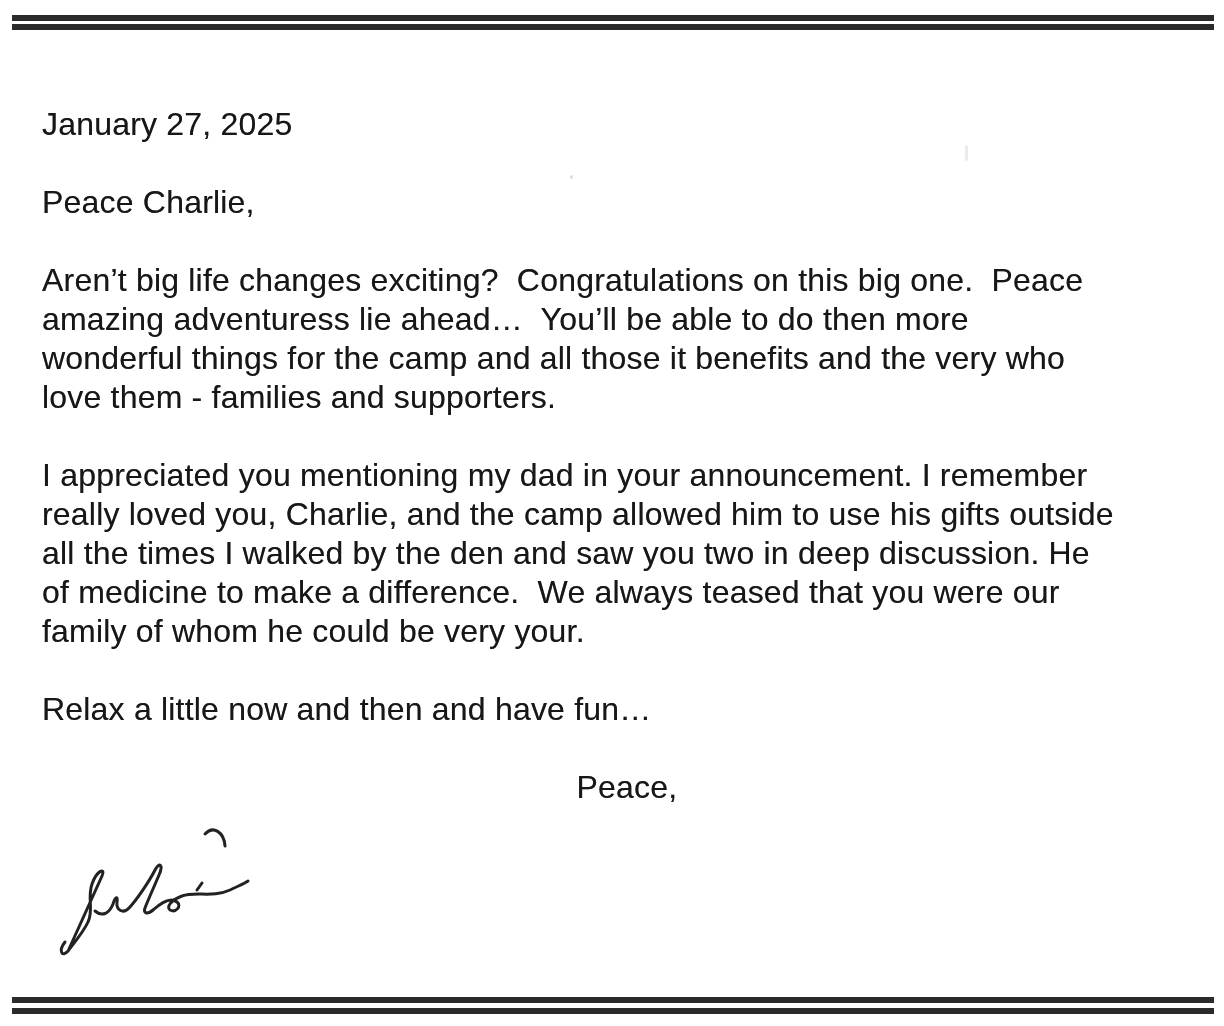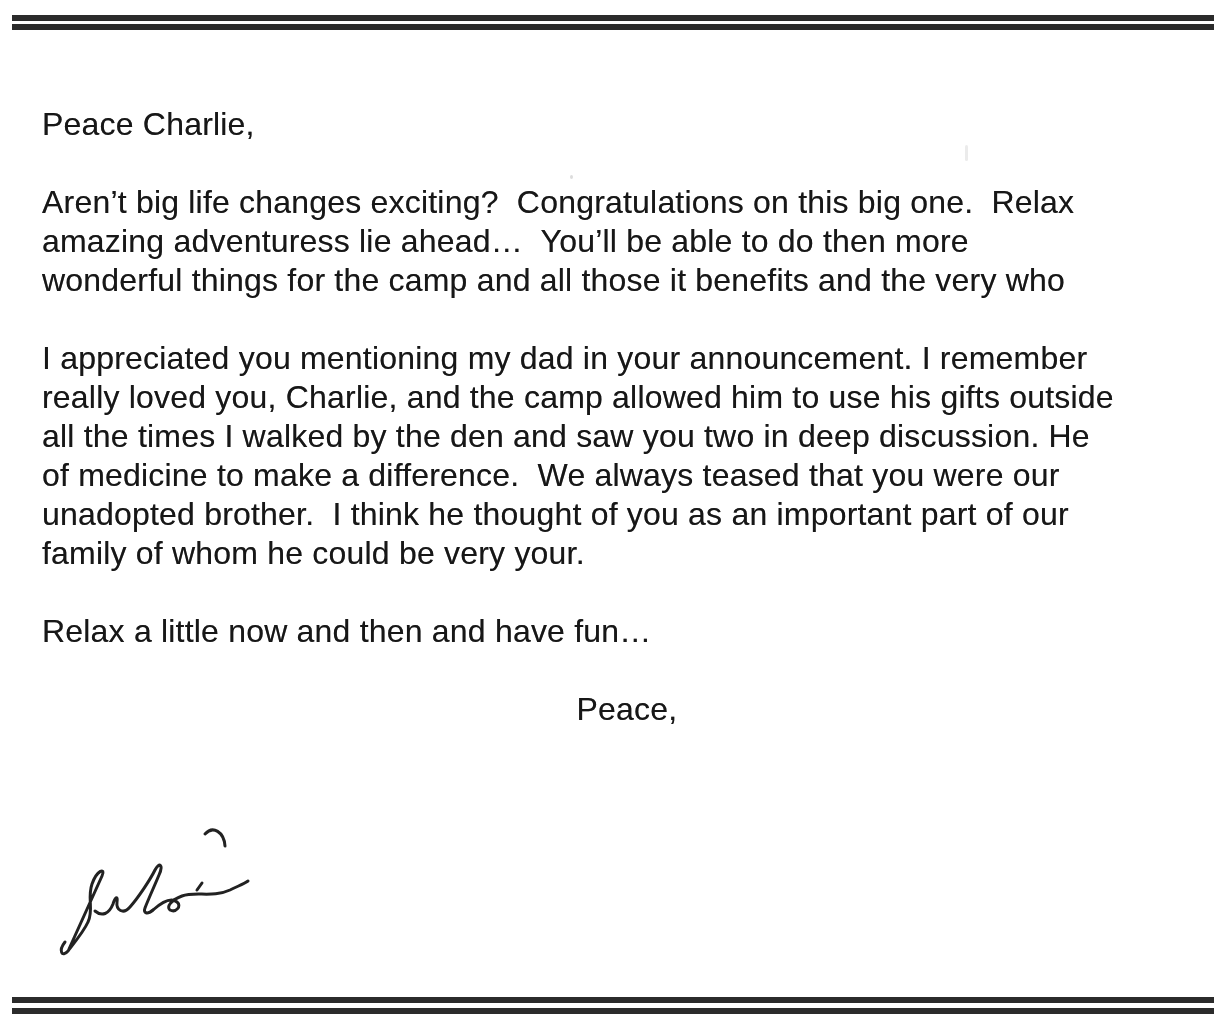--- a/index.html
+++ b/index.html
@@ -68,33 +68,34 @@
 </style>
 </head>
 <body>
 
 <div class="page">
 
   <div class="rule rule-top-1"></div>
   <div class="rule rule-top-2"></div>
 
   <div class="letter">
+    <div class="block">January 27, 2025</div>
     <div class="block">Peace Charlie,</div>
     <div>
         <div class="para">
-          <div class="line">Aren’t big life changes exciting?  Congratulations on this big one.  Relax</div>
+          <div class="line">Aren’t big life changes exciting?  Congratulations on this big one.  Peace</div>
           <div class="line">amazing adventuress lie ahead…  You’ll be able to do then more</div>
           <div class="line">wonderful things for the camp and all those it benefits and the very who</div>
+          <div class="line">love them - families and supporters.</div>
         </div>
         <div class="para">
           <div class="line">I appreciated you mentioning my dad in your announcement. I remember</div>
           <div class="line">really loved you, Charlie, and the camp allowed him to use his gifts outside</div>
           <div class="line">all the times I walked by the den and saw you two in deep discussion. He</div>
           <div class="line">of medicine to make a difference.  We always teased that you were our</div>
-          <div class="line">unadopted brother.  I think he thought of you as an important part of our</div>
           <div class="line">family of whom he could be very your.</div>
         </div>
         <div class="para">
           <div class="line">Relax a little now and then and have fun…</div>
         </div>
       </div>
     <div class="closing">Peace,</div>
   </div>
 
   <svg class="signature" viewBox="0 0 250 140" aria-label="signature">

